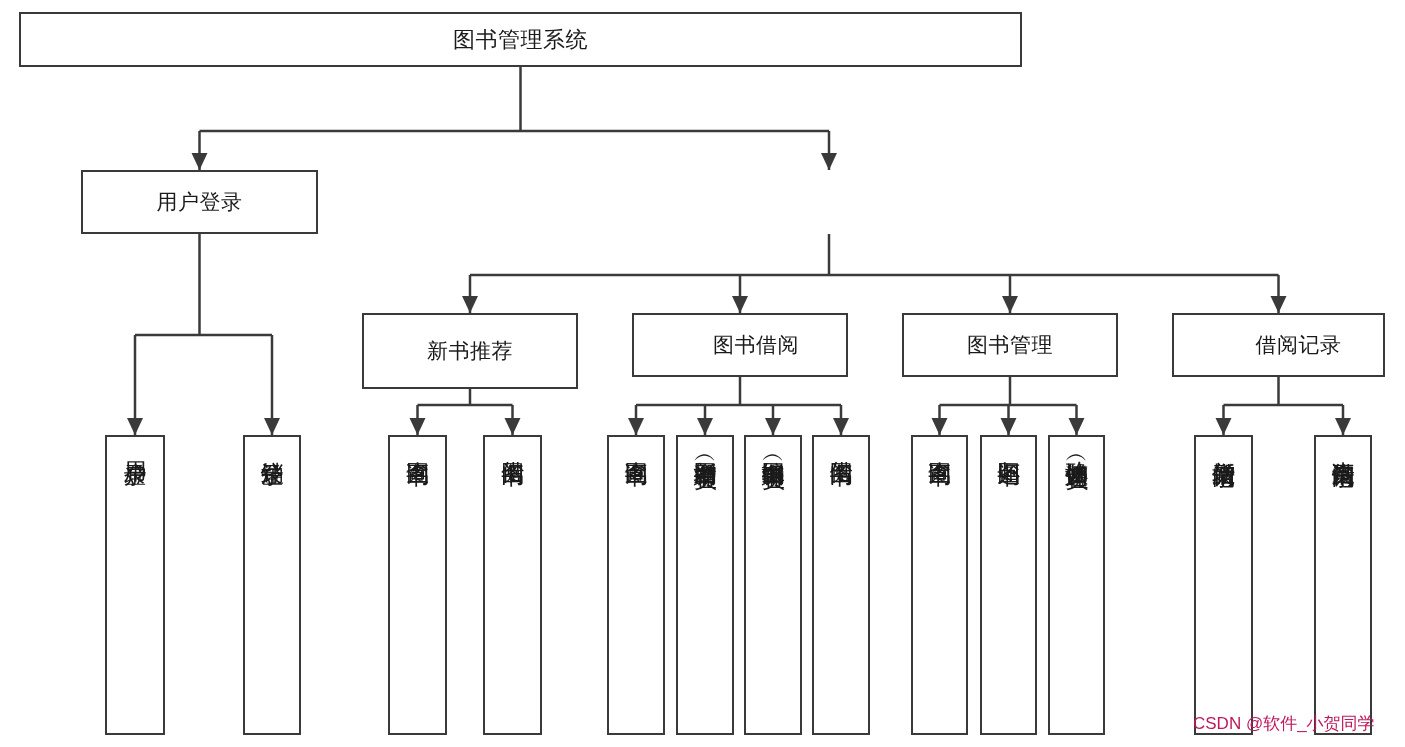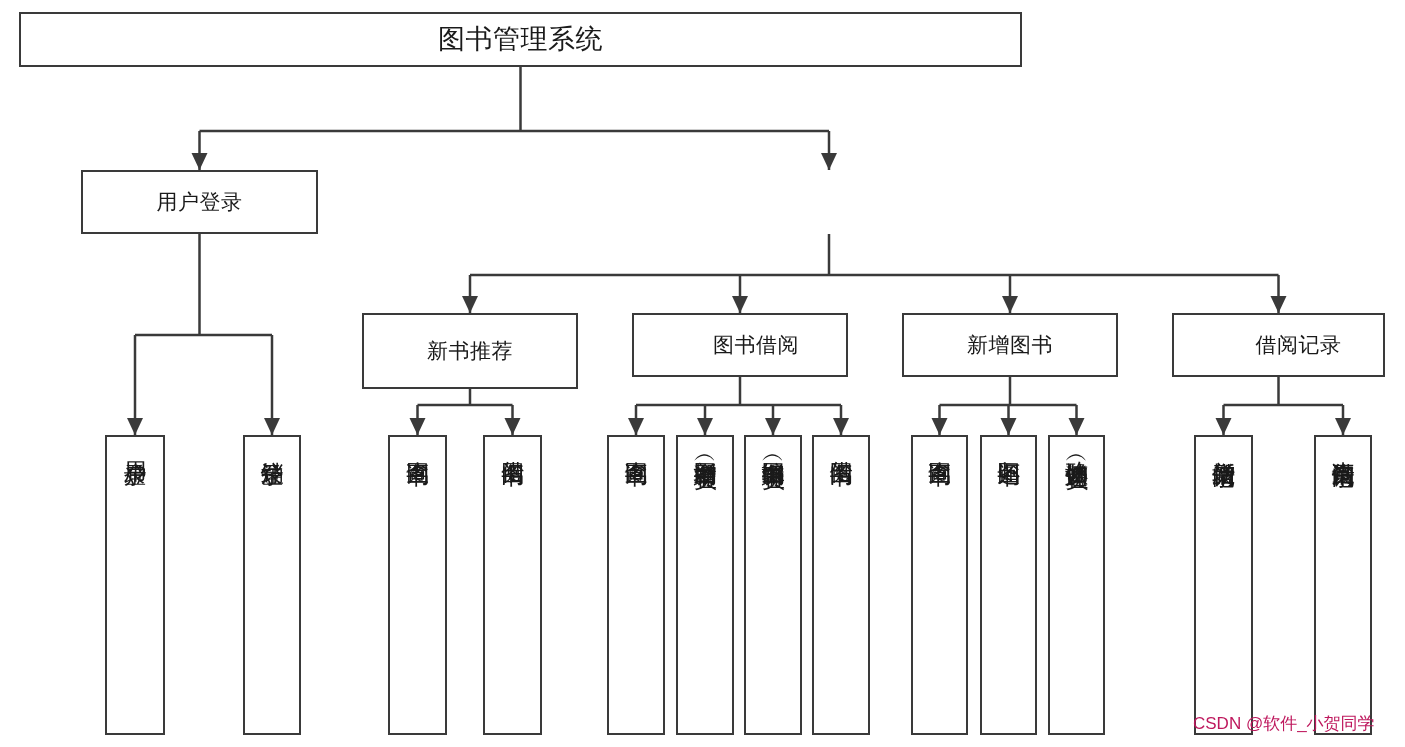--- a/index.html
+++ b/index.html
@@ -41,21 +41,21 @@
     display: block;
     text-align: center;
     line-height: 1.18;
     letter-spacing: 0.5px;
   }
   .node.horizontal .label {
     writing-mode: horizontal-tb;
     font-size: 21px;
   }
   .node.root .label {
-    font-size: 27px;
+    font-size: 22px;
   }
   .node.vertical {
     align-items: flex-start;
     padding-top: 6px;
   }
   .node.vertical .label {
     writing-mode: vertical-rl;
     text-orientation: upright;
     font-size: 23px;
     line-height: 1.02;
@@ -141,21 +141,21 @@
     <span class="label">用户登录</span>
   </div>
 
   <div class="node horizontal" id="n-l2-0" style="left: 362px; top: 313px; width: 216px; height: 76px;">
     <span class="label">新书推荐</span>
   </div>
   <div class="node horizontal" id="n-l2-1" style="left: 632px; top: 313px; width: 216px; height: 64px; padding-left: 32px;">
     <span class="label">图书借阅</span>
   </div>
   <div class="node horizontal" id="n-l2-2" style="left: 902px; top: 313px; width: 216px; height: 64px;">
-    <span class="label">新增图书</span>
+    <span class="label">图书管理</span>
   </div>
   <div class="node horizontal" id="n-l2-3" style="left: 1172px; top: 313px; width: 213px; height: 64px; padding-left: 40px;">
     <span class="label">借阅记录</span>
   </div>
 
   <div class="node vertical" id="n-lf-0" style="left: 105px; top: 435px; width: 60px; height: 300px;">
     <span class="label">用户登录</span>
   </div>
   <div class="node vertical" id="n-lf-1" style="left: 243px; top: 435px; width: 58px; height: 300px;">
     <span class="label">注销登录</span>

